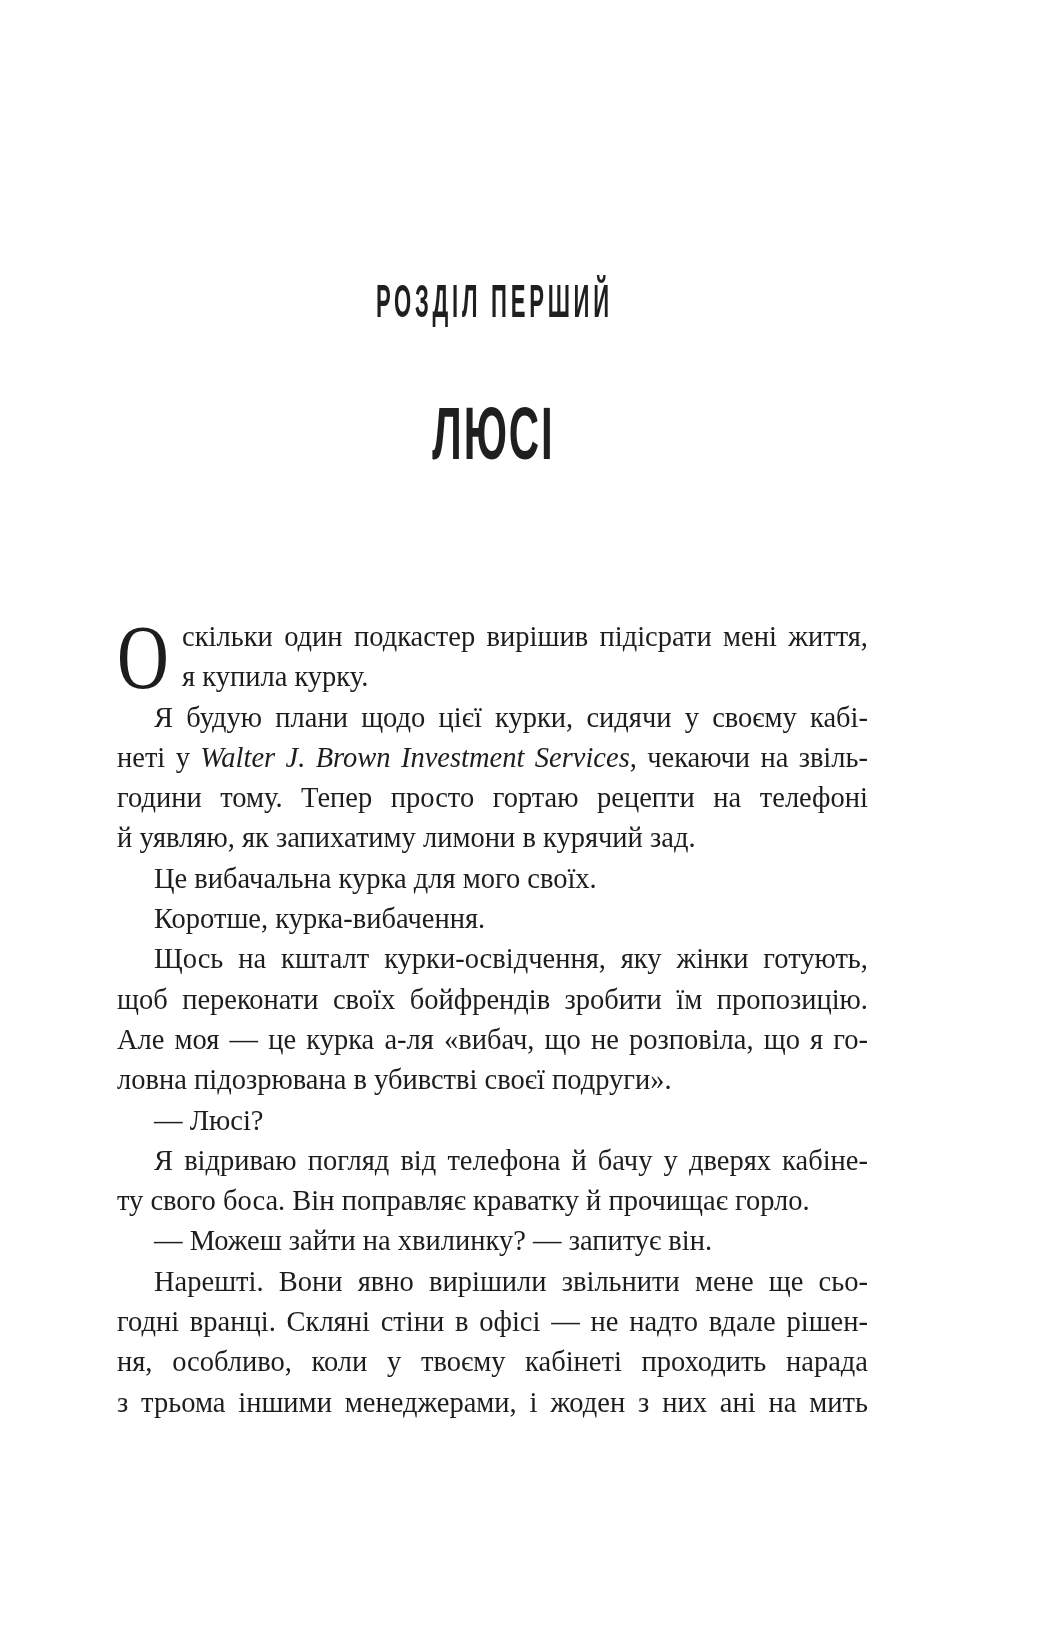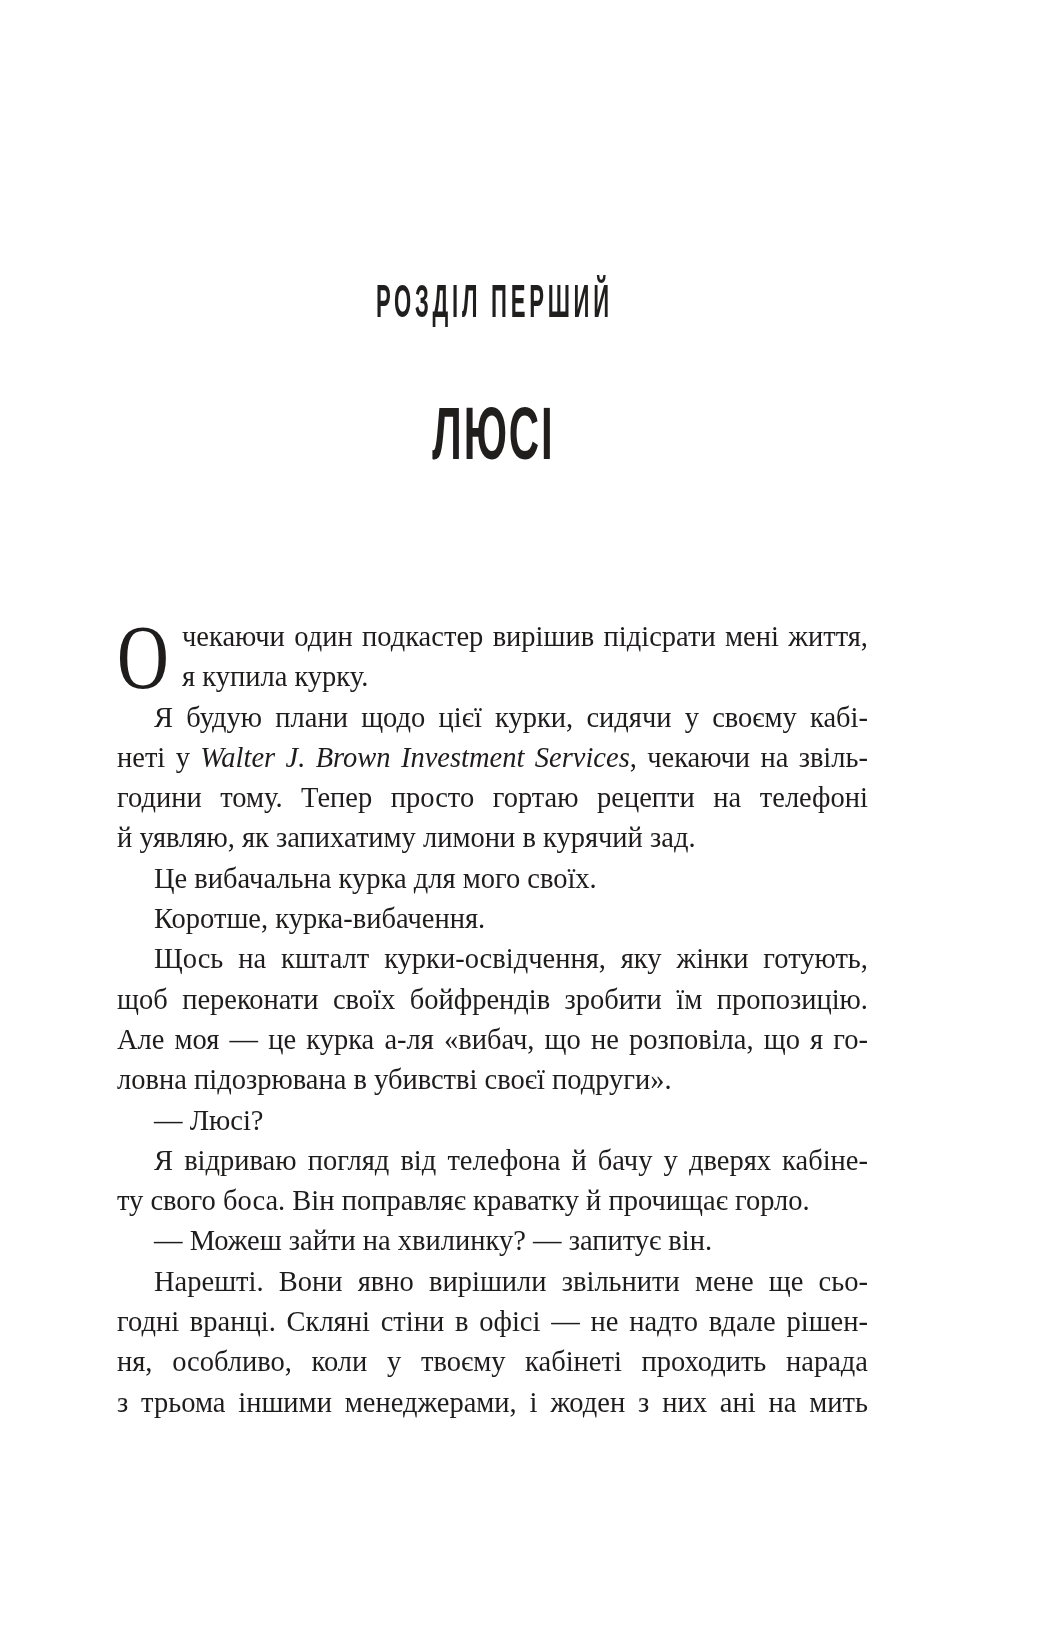--- a/index.html
+++ b/index.html
@@ -78,21 +78,21 @@
 </style>
 </head>
 <body>
 
 <div class="page">
   <div class="chapter-label">РОЗДІЛ ПЕРШИЙ</div>
   <div class="chapter-title">ЛЮСІ</div>
   <div class="body-text">
       <div class="para">
         <span class="dropcap">О</span>
-        <div class="line"><span>чекаючи один подкастер вирішив підісрати мені життя,</span></div>
+        <div class="line"><span>скільки один подкастер вирішив підісрати мені життя,</span></div>
         <div class="line flush"><span>я купила курку.</span></div>
       </div>
       <div class="para">
         <div class="line indent"><span>Я будую плани щодо цієї курки, сидячи у своєму кабі-</span></div>
         <div class="line"><span>неті у </span><span class="italic">Walter J. Brown Investment Services</span><span>, чекаючи на звіль-</span></div>
         <div class="line"><span>години тому. Тепер просто гортаю рецепти на телефоні</span></div>
         <div class="line flush"><span>й уявляю, як запихатиму лимони в курячий зад.</span></div>
       </div>
       <div class="para">
         <div class="line flush indent"><span>Це вибачальна курка для мого своїх.</span></div>

